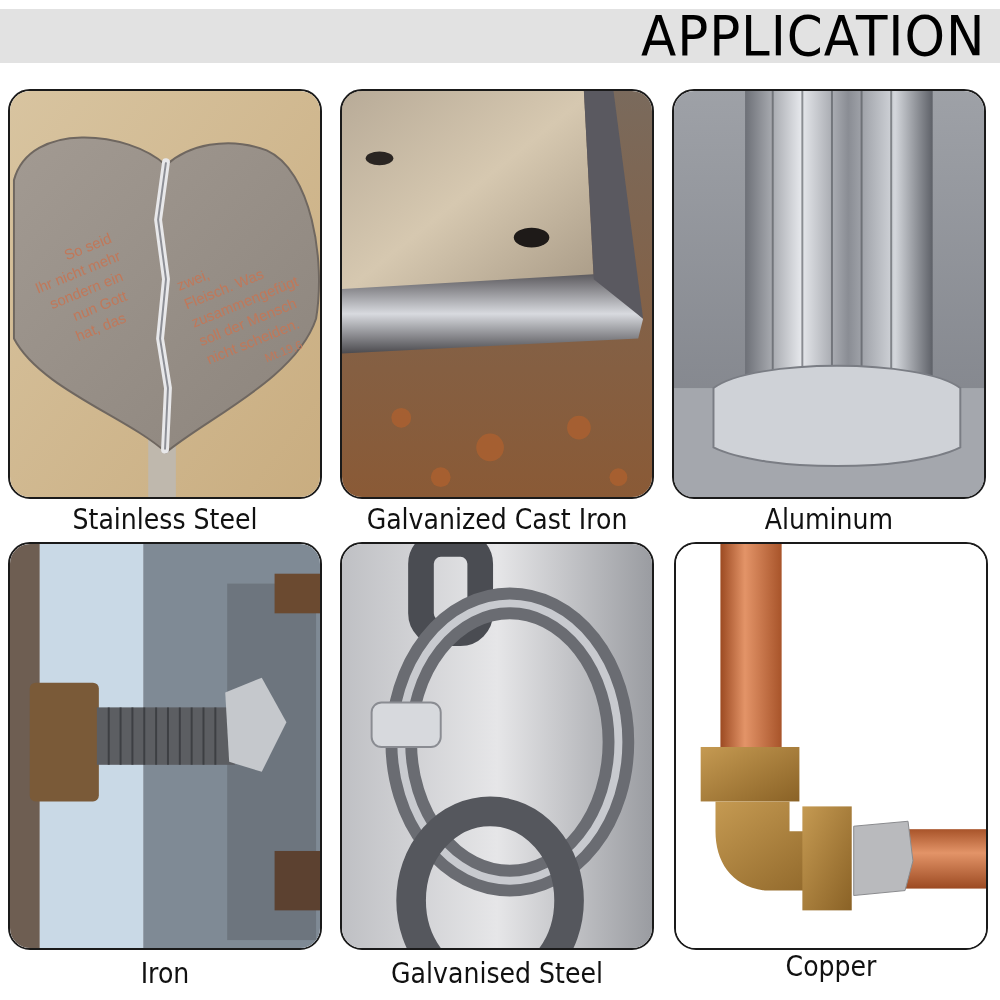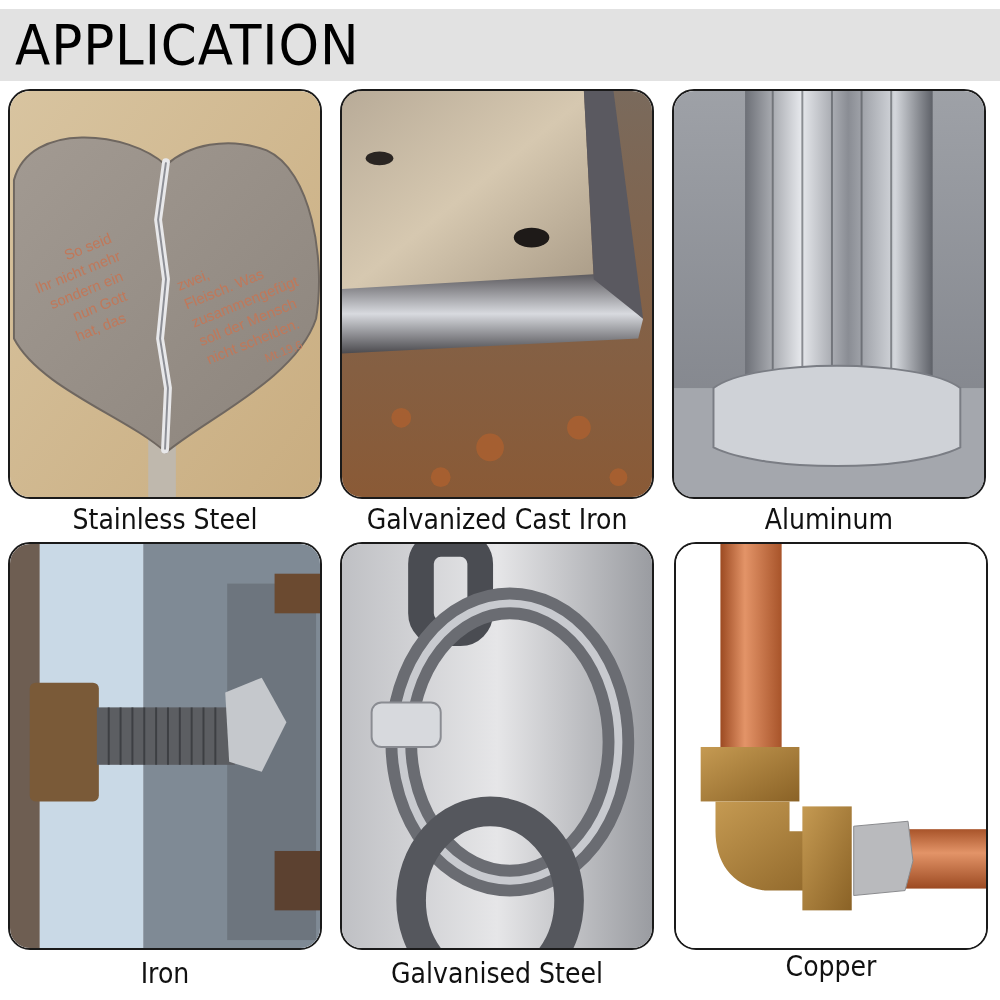--- a/index.html
+++ b/index.html
@@ -1,17 +1,17 @@
 <!DOCTYPE html>
 <html><head>
 <meta charset="utf-8">
 <style>
   html, body { margin:0; padding:0; background:#ffffff; }
   body { width:1000px; height:1000px; position:relative; overflow:hidden; font-family:"DejaVu Sans", sans-serif; }
-  .banner { position:absolute; left:0; top:9px; width:1000px; height:72px; background:#e2e2e2; display:flex; align-items:center; justify-content:flex-start; }
+  .banner { position:absolute; left:0; top:9px; width:1000px; height:54px; background:#e2e2e2; display:flex; align-items:center; justify-content:flex-end; }
   .banner-title { font-family:"DejaVu Sans", sans-serif; font-size:56px; color:#000; letter-spacing:1px; transform:scaleX(0.92); line-height:1; }
   .panel { position:absolute; border:2px solid #1a1a1a; border-radius:22px; overflow:hidden; box-sizing:border-box; }
   .label { position:absolute; text-align:center; font-family:"DejaVu Sans", sans-serif; font-size:28px; color:#111; transform:scaleX(0.9); }
   .svgfill { width:100%; height:100%; display:block; }
 </style>
 </head>
 <body>
 
 <div class="banner">
   <div class="banner-title">APPLICATION</div>

